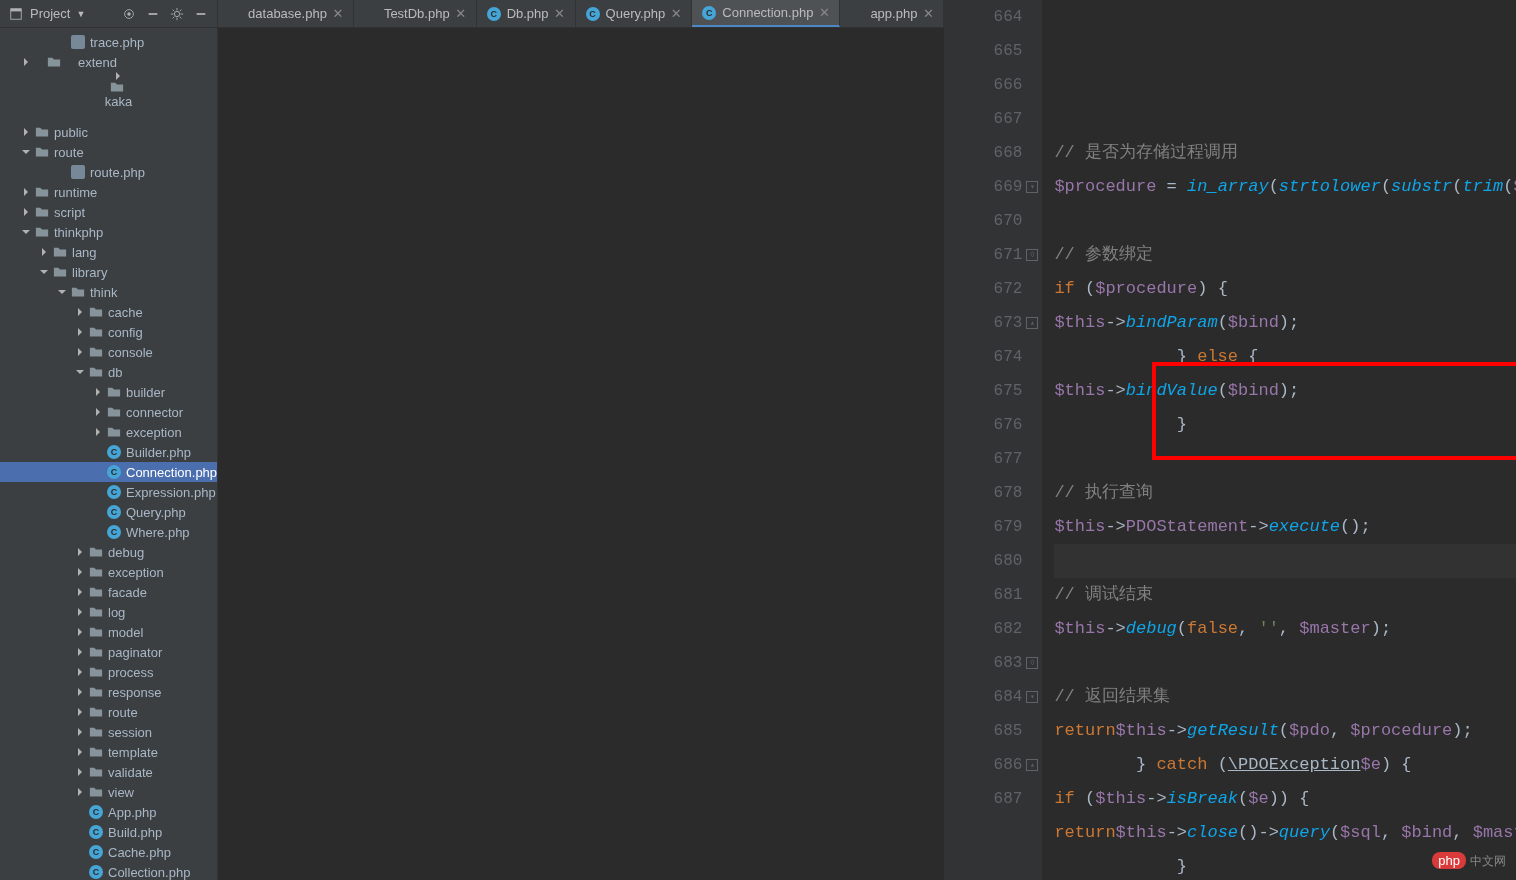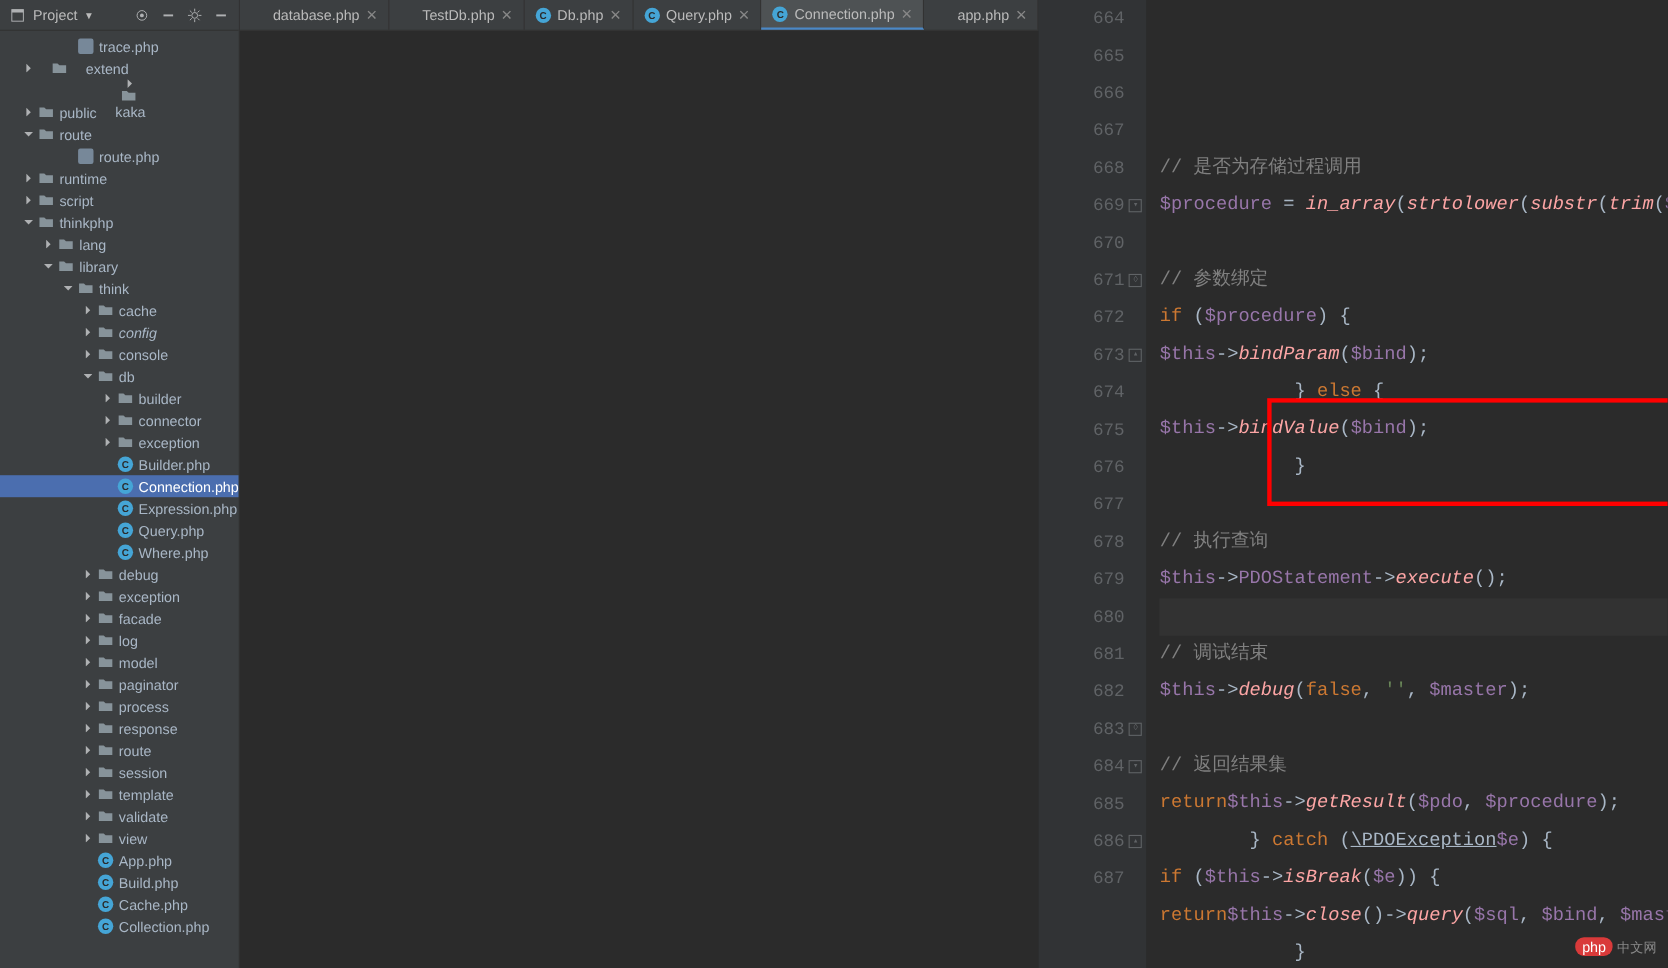--- a/index.html
+++ b/index.html
@@ -46,21 +46,21 @@
     .gutter-marks { position: absolute; right: 2px; top: 0; width: 14px; }
     .fold-mark { position: absolute; width: 12px; height: 12px; border: 1px solid #606366; display: flex; align-items: center; justify-content: center; font-size: 8px; color: #606366; }
     .line-num { height: 34px; }
     
     .code { flex: 1; font-family: "Consolas", "Courier New", monospace; font-size: 17px; line-height: 34px; padding-left: 12px; position: relative; white-space: pre; }
     .code-line { height: 34px; display: flex; align-items: center; }
     .highlight-line { background: #323232; }
     
     .c-comment { color: #808080; }
     .c-var { color: #9876aa; }
-    .c-func { color: #fca5a5; font-style: italic; }
+    .c-func { color: #0ea5e9; font-style: italic; }
     .c-keyword { color: #cc7832; }
     .c-string { color: #6a8759; }
     .c-num { color: #6897bb; }
     .c-class { color: #a9b7c6; }
     .c-underline { text-decoration: underline; }
     
     .red-box { position: absolute; border: 4px solid #ff0000; pointer-events: none; }
     
     .watermark { position: absolute; right: 10px; bottom: 10px; color: #888; font-size: 12px; }
     .watermark-badge { background: #d93a3a; color: #fff; border-radius: 8px; padding: 1px 6px; font-size: 13px; margin-right: 4px; }
@@ -133,145 +133,145 @@
               <path d="M2 0 L6 4 L2 8 Z"></path>
             </svg>
           </span>
           <span class="tree-icon">
             <svg viewBox="0 0 16 16" width="14" height="14">
               <path fill="#87939a" d="M1 3h5l2 2h7v8H1z"></path>
             </svg>
           </span>
           <span>kaka</span>
         </div>
+        <div class="tree-item" style="padding-left: 20px; margin-top: 30px;">
+          <span class="tree-arrow">
+            <svg viewBox="0 0 8 8">
+              <path d="M2 0 L6 4 L2 8 Z"></path>
+            </svg>
+          </span>
+          <span class="tree-icon">
+            <svg viewBox="0 0 16 16" width="14" height="14">
+              <path fill="#87939a" d="M1 3h5l2 2h7v8H1z"></path>
+            </svg>
+          </span>
+          <span>public</span>
+        </div>
         <div class="tree-item" style="padding-left: 20px;">
           <span class="tree-arrow">
             <svg viewBox="0 0 8 8">
-              <path d="M2 0 L6 4 L2 8 Z"></path>
-            </svg>
-          </span>
-          <span class="tree-icon">
-            <svg viewBox="0 0 16 16" width="14" height="14">
-              <path fill="#87939a" d="M1 3h5l2 2h7v8H1z"></path>
-            </svg>
-          </span>
-          <span>public</span>
+              <path d="M0 2 L8 2 L4 6 Z"></path>
+            </svg>
+          </span>
+          <span class="tree-icon">
+            <svg viewBox="0 0 16 16" width="14" height="14">
+              <path fill="#87939a" d="M1 3h5l2 2h7v8H1z"></path>
+            </svg>
+          </span>
+          <span>route</span>
+        </div>
+        <div class="tree-item" style="padding-left: 56px;">
+          <span class="tree-arrow"></span>
+          <span class="tree-icon">
+            <span class="php-icon"></span>
+          </span>
+          <span>route.php</span>
         </div>
         <div class="tree-item" style="padding-left: 20px;">
           <span class="tree-arrow">
             <svg viewBox="0 0 8 8">
+              <path d="M2 0 L6 4 L2 8 Z"></path>
+            </svg>
+          </span>
+          <span class="tree-icon">
+            <svg viewBox="0 0 16 16" width="14" height="14">
+              <path fill="#87939a" d="M1 3h5l2 2h7v8H1z"></path>
+            </svg>
+          </span>
+          <span>runtime</span>
+        </div>
+        <div class="tree-item" style="padding-left: 20px;">
+          <span class="tree-arrow">
+            <svg viewBox="0 0 8 8">
+              <path d="M2 0 L6 4 L2 8 Z"></path>
+            </svg>
+          </span>
+          <span class="tree-icon">
+            <svg viewBox="0 0 16 16" width="14" height="14">
+              <path fill="#87939a" d="M1 3h5l2 2h7v8H1z"></path>
+            </svg>
+          </span>
+          <span>script</span>
+        </div>
+        <div class="tree-item" style="padding-left: 20px;">
+          <span class="tree-arrow">
+            <svg viewBox="0 0 8 8">
               <path d="M0 2 L8 2 L4 6 Z"></path>
             </svg>
           </span>
           <span class="tree-icon">
             <svg viewBox="0 0 16 16" width="14" height="14">
               <path fill="#87939a" d="M1 3h5l2 2h7v8H1z"></path>
             </svg>
           </span>
-          <span>route</span>
+          <span>thinkphp</span>
+        </div>
+        <div class="tree-item" style="padding-left: 38px;">
+          <span class="tree-arrow">
+            <svg viewBox="0 0 8 8">
+              <path d="M2 0 L6 4 L2 8 Z"></path>
+            </svg>
+          </span>
+          <span class="tree-icon">
+            <svg viewBox="0 0 16 16" width="14" height="14">
+              <path fill="#87939a" d="M1 3h5l2 2h7v8H1z"></path>
+            </svg>
+          </span>
+          <span>lang</span>
+        </div>
+        <div class="tree-item" style="padding-left: 38px;">
+          <span class="tree-arrow">
+            <svg viewBox="0 0 8 8">
+              <path d="M0 2 L8 2 L4 6 Z"></path>
+            </svg>
+          </span>
+          <span class="tree-icon">
+            <svg viewBox="0 0 16 16" width="14" height="14">
+              <path fill="#87939a" d="M1 3h5l2 2h7v8H1z"></path>
+            </svg>
+          </span>
+          <span>library</span>
         </div>
         <div class="tree-item" style="padding-left: 56px;">
-          <span class="tree-arrow"></span>
-          <span class="tree-icon">
-            <span class="php-icon"></span>
-          </span>
-          <span>route.php</span>
-        </div>
-        <div class="tree-item" style="padding-left: 20px;">
-          <span class="tree-arrow">
-            <svg viewBox="0 0 8 8">
-              <path d="M2 0 L6 4 L2 8 Z"></path>
-            </svg>
-          </span>
-          <span class="tree-icon">
-            <svg viewBox="0 0 16 16" width="14" height="14">
-              <path fill="#87939a" d="M1 3h5l2 2h7v8H1z"></path>
-            </svg>
-          </span>
-          <span>runtime</span>
-        </div>
-        <div class="tree-item" style="padding-left: 20px;">
-          <span class="tree-arrow">
-            <svg viewBox="0 0 8 8">
-              <path d="M2 0 L6 4 L2 8 Z"></path>
-            </svg>
-          </span>
-          <span class="tree-icon">
-            <svg viewBox="0 0 16 16" width="14" height="14">
-              <path fill="#87939a" d="M1 3h5l2 2h7v8H1z"></path>
-            </svg>
-          </span>
-          <span>script</span>
-        </div>
-        <div class="tree-item" style="padding-left: 20px;">
           <span class="tree-arrow">
             <svg viewBox="0 0 8 8">
               <path d="M0 2 L8 2 L4 6 Z"></path>
             </svg>
           </span>
           <span class="tree-icon">
             <svg viewBox="0 0 16 16" width="14" height="14">
               <path fill="#87939a" d="M1 3h5l2 2h7v8H1z"></path>
             </svg>
           </span>
-          <span>thinkphp</span>
-        </div>
-        <div class="tree-item" style="padding-left: 38px;">
-          <span class="tree-arrow">
-            <svg viewBox="0 0 8 8">
-              <path d="M2 0 L6 4 L2 8 Z"></path>
-            </svg>
-          </span>
-          <span class="tree-icon">
-            <svg viewBox="0 0 16 16" width="14" height="14">
-              <path fill="#87939a" d="M1 3h5l2 2h7v8H1z"></path>
-            </svg>
-          </span>
-          <span>lang</span>
-        </div>
-        <div class="tree-item" style="padding-left: 38px;">
-          <span class="tree-arrow">
-            <svg viewBox="0 0 8 8">
-              <path d="M0 2 L8 2 L4 6 Z"></path>
-            </svg>
-          </span>
-          <span class="tree-icon">
-            <svg viewBox="0 0 16 16" width="14" height="14">
-              <path fill="#87939a" d="M1 3h5l2 2h7v8H1z"></path>
-            </svg>
-          </span>
-          <span>library</span>
-        </div>
-        <div class="tree-item" style="padding-left: 56px;">
-          <span class="tree-arrow">
-            <svg viewBox="0 0 8 8">
-              <path d="M0 2 L8 2 L4 6 Z"></path>
-            </svg>
-          </span>
-          <span class="tree-icon">
-            <svg viewBox="0 0 16 16" width="14" height="14">
-              <path fill="#87939a" d="M1 3h5l2 2h7v8H1z"></path>
-            </svg>
-          </span>
           <span>think</span>
         </div>
         <div class="tree-item" style="padding-left: 74px;">
           <span class="tree-arrow">
             <svg viewBox="0 0 8 8">
               <path d="M2 0 L6 4 L2 8 Z"></path>
             </svg>
           </span>
           <span class="tree-icon">
             <svg viewBox="0 0 16 16" width="14" height="14">
               <path fill="#87939a" d="M1 3h5l2 2h7v8H1z"></path>
             </svg>
           </span>
           <span>cache</span>
         </div>
-        <div class="tree-item" style="padding-left: 74px; font-style: italic;">
+        <div class="tree-item" style="padding-left: 74px;">
           <span class="tree-arrow">
             <svg viewBox="0 0 8 8">
               <path d="M2 0 L6 4 L2 8 Z"></path>
             </svg>
           </span>
           <span class="tree-icon">
             <svg viewBox="0 0 16 16" width="14" height="14">
               <path fill="#87939a" d="M1 3h5l2 2h7v8H1z"></path>
             </svg>
           </span>

